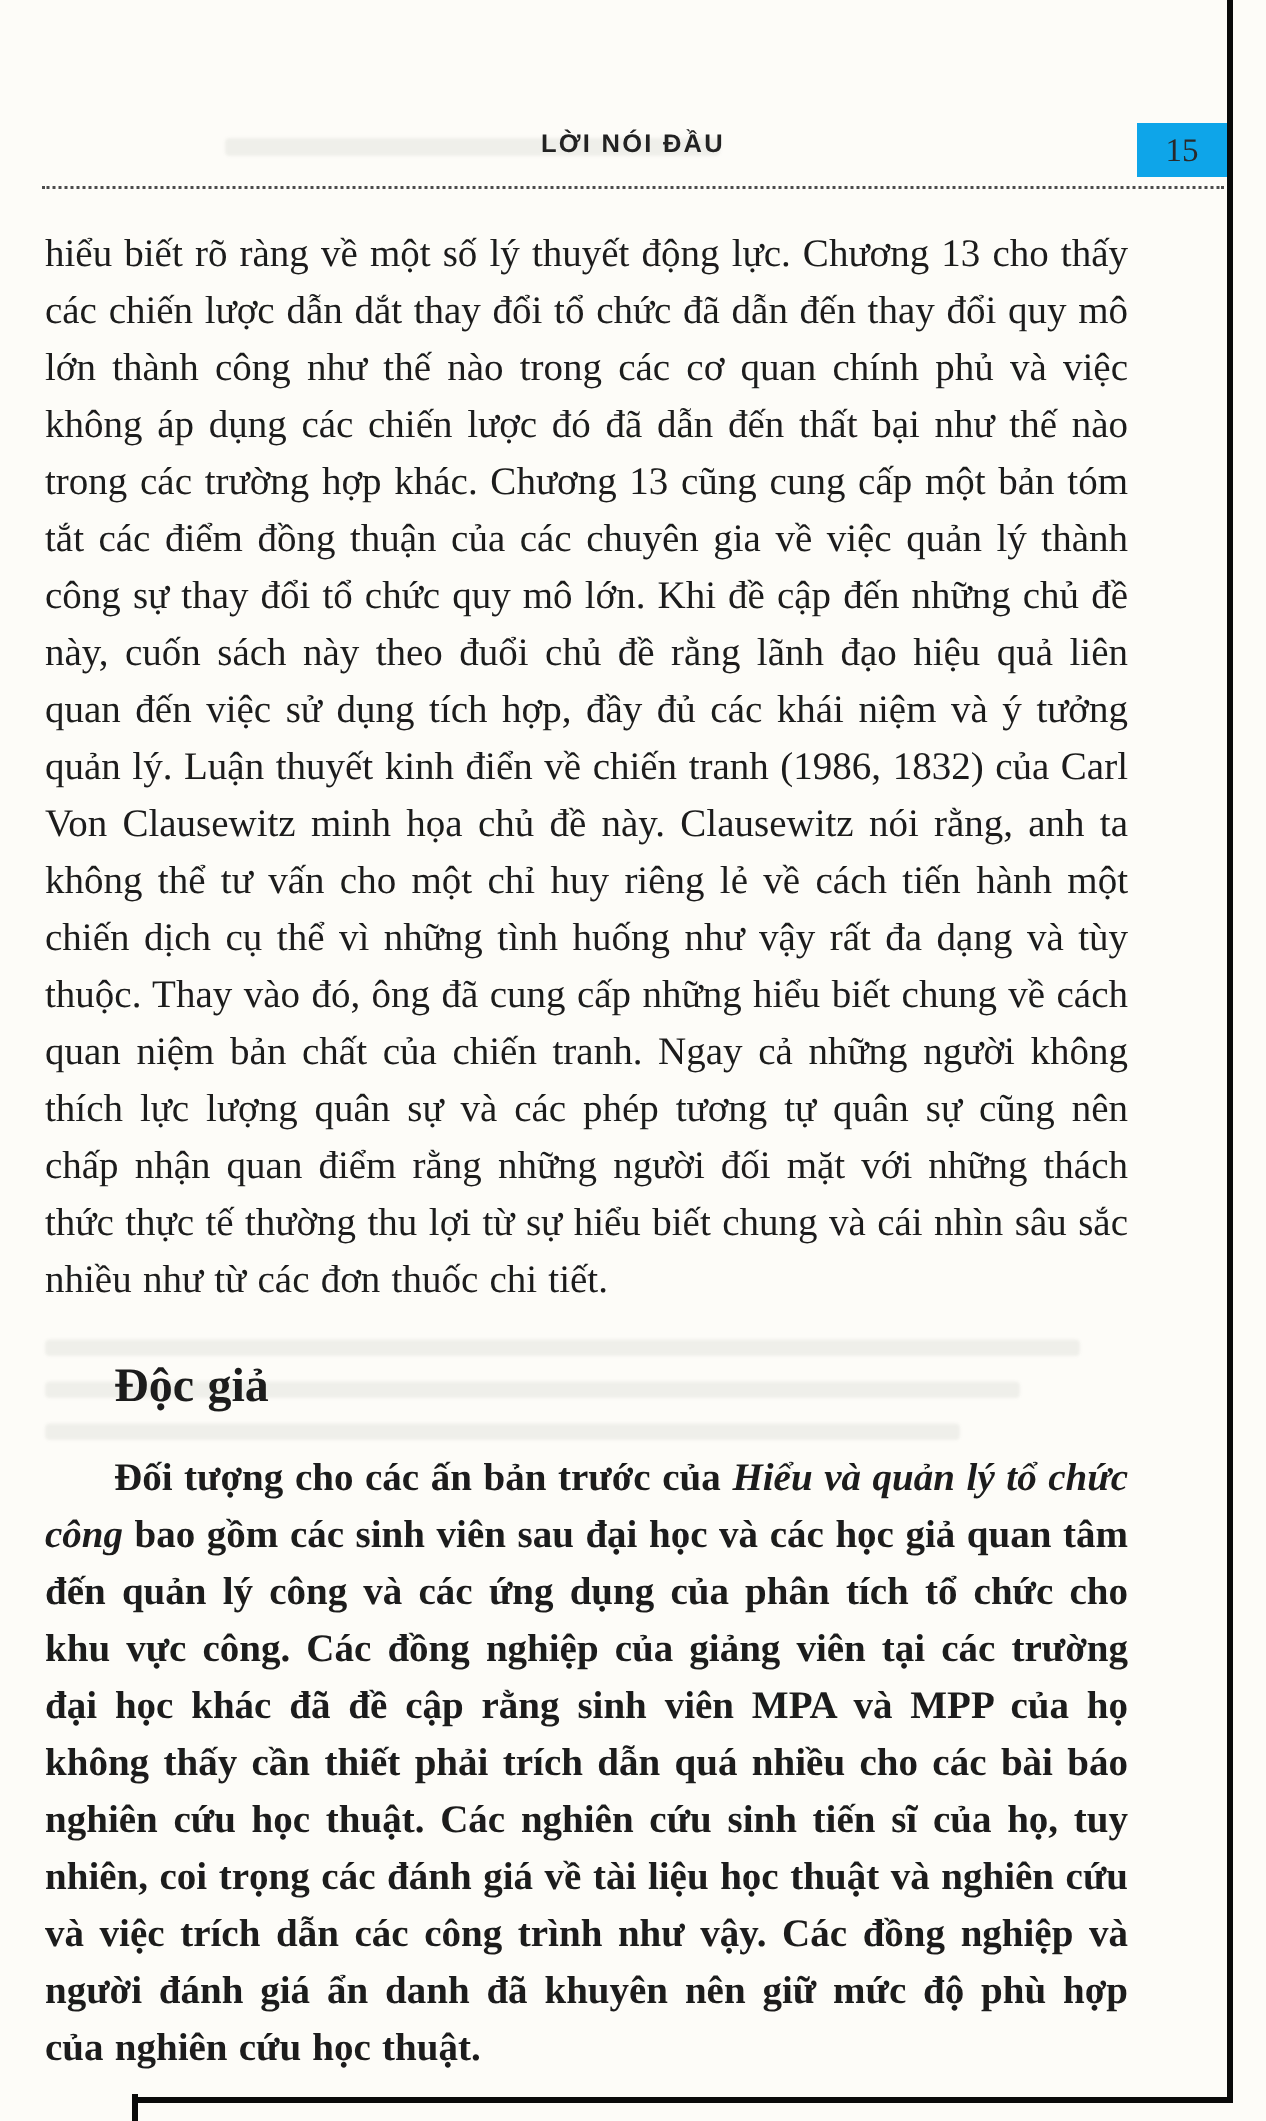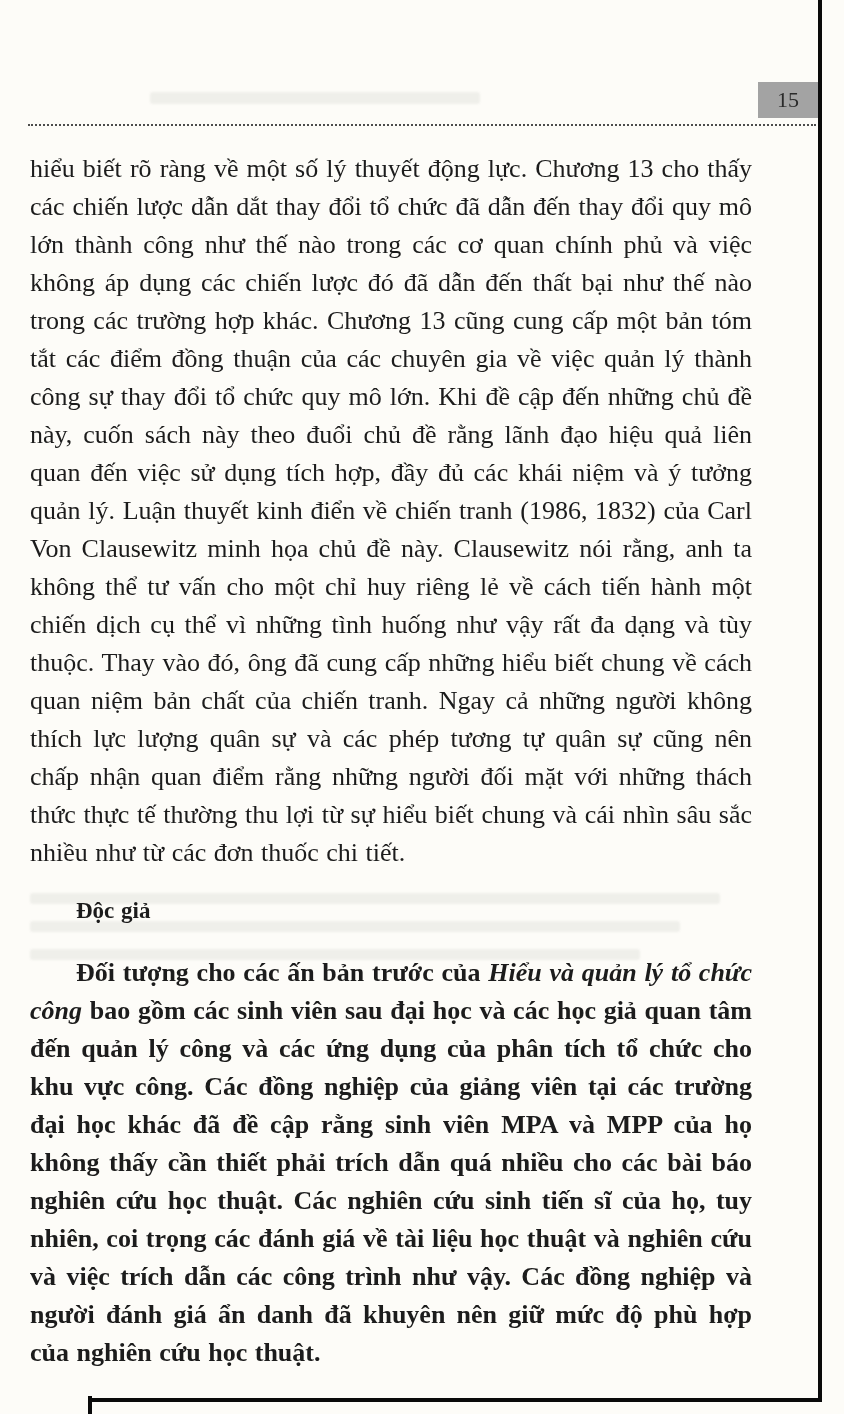--- a/index.html
+++ b/index.html
@@ -29,21 +29,21 @@
     font-weight: 600;
     letter-spacing: 1.5px;
     color: #222;
   }
   .page-number-box {
     position: absolute;
     top: 82px;
     right: 26px;
     width: 60px;
     height: 36px;
-    background: #a3a3a3;
+    background: #0ea5e9;
     display: flex;
     align-items: center;
     justify-content: center;
     font-family: "Liberation Serif", serif;
     font-size: 22px;
     color: #2a2a2a;
   }
   .dotted-rule {
     position: absolute;
     top: 124px;
@@ -73,24 +73,24 @@
     width: 722px;
     font-size: 26px;
     line-height: 38px;
     text-align: justify;
     word-spacing: 1px;
   }
   .para {
     margin: 0;
   }
   .p1 {
-    margin-bottom: 20px;
+    margin-bottom: 32px;
   }
   .section-heading {
-    font-size: 23px;
+    font-size: 32px;
     font-weight: bold;
     margin: 0 0 24px 46px;
     text-align: left;
   }
   .p2 {
     text-indent: 46px;
     font-weight: bold;
   }
   .p2 em {
     font-style: italic;
@@ -125,20 +125,21 @@
 </head>
 <body>
 
 <div class="page">
 
   <div class="ghost ghost-header"></div>
   <div class="ghost ghost-1"></div>
   <div class="ghost ghost-2"></div>
   <div class="ghost ghost-3"></div>
 
+  <div class="running-header">LỜI NÓI ĐẦU</div>
 
   <div class="page-number-box">
     <span>15</span>
   </div>
 
   <div class="dotted-rule"></div>
 
   <div class="text-block">
     <p class="para p1">hiểu biết rõ ràng về một số lý thuyết động lực. Chương 13 cho thấy các chiến lược dẫn dắt thay đổi tổ chức đã dẫn đến thay đổi quy mô lớn thành công như thế nào trong các cơ quan chính phủ và việc không áp dụng các chiến lược đó đã dẫn đến thất bại như thế nào trong các trường hợp khác. Chương 13 cũng cung cấp một bản tóm tắt các điểm đồng thuận của các chuyên gia về việc quản lý thành công sự thay đổi tổ chức quy mô lớn. Khi đề cập đến những chủ đề này, cuốn sách này theo đuổi chủ đề rằng lãnh đạo hiệu quả liên quan đến việc sử dụng tích hợp, đầy đủ các khái niệm và ý tưởng quản lý. Luận thuyết kinh điển về chiến tranh (1986, 1832) của Carl Von Clausewitz minh họa chủ đề này. Clausewitz nói rằng, anh ta không thể tư vấn cho một chỉ huy riêng lẻ về cách tiến hành một chiến dịch cụ thể vì những tình huống như vậy rất đa dạng và tùy thuộc. Thay vào đó, ông đã cung cấp những hiểu biết chung về cách quan niệm bản chất của chiến tranh. Ngay cả những người không thích lực lượng quân sự và các phép tương tự quân sự cũng nên chấp nhận quan điểm rằng những người đối mặt với những thách thức thực tế thường thu lợi từ sự hiểu biết chung và cái nhìn sâu sắc nhiều như từ các đơn thuốc chi tiết.</p>
 

